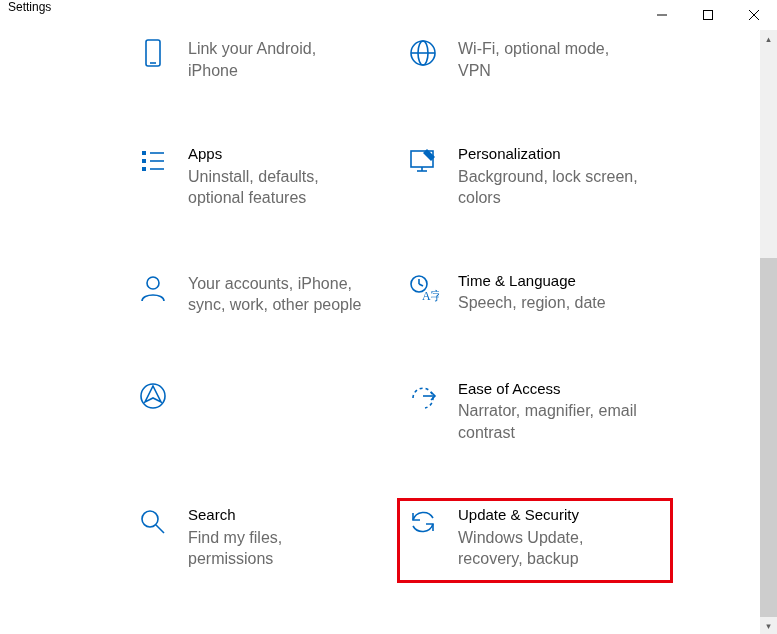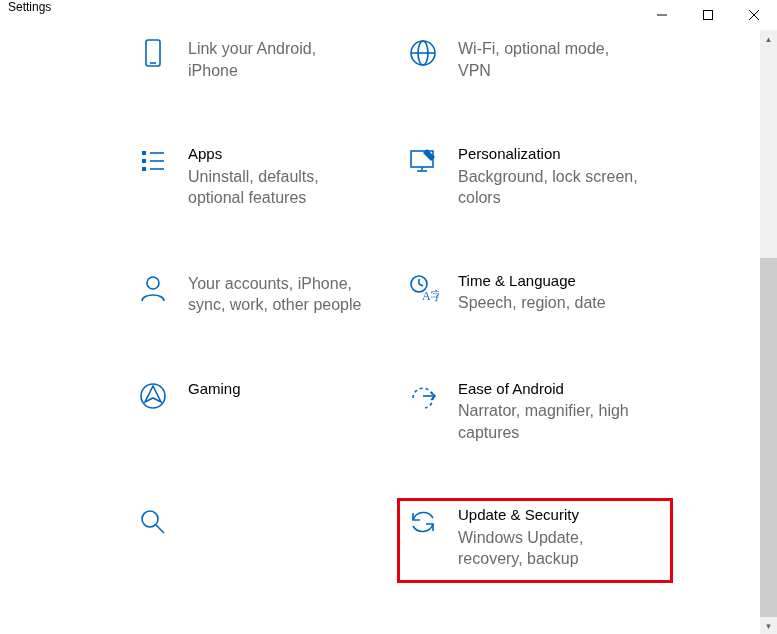--- a/index.html
+++ b/index.html
@@ -195,45 +195,48 @@
     </div>
 
     <div class="item">
       <span class="icon">
         <svg viewBox="0 0 32 32">
             <circle cx="16" cy="16" r="12" class="stroke"></circle>
             <path d="M16 6 L24 22 L16 18 L8 22 Z" class="stroke"></path>
           </svg>
       </span>
       <div class="text-col">
-        <div class="item-title">Gaming</div>
       </div>
     </div>
 
     <div class="item">
       <span class="icon">
         <svg viewBox="0 0 32 32">
             <path d="M6 18 A10 10 0 1 1 18 28" class="stroke" stroke-dasharray="3 3"></path>
             <line x1="16" y1="16" x2="28" y2="16" class="stroke"></line>
             <polyline points="24,12 28,16 24,20" class="stroke"></polyline>
           </svg>
       </span>
       <div class="text-col">
-        <div class="item-title">Ease of Android</div>
-        <div class="item-desc">Narrator, magnifier, high captures</div>
+        <div class="item-title">Ease of Access</div>
+        <div class="item-desc">Narrator, magnifier, email contrast</div>
       </div>
     </div>
 
     <div class="item">
       <span class="icon">
         <svg viewBox="0 0 32 32">
             <circle cx="13" cy="13" r="8" class="stroke"></circle>
             <line x1="19" y1="19" x2="27" y2="27" class="stroke"></line>
           </svg>
       </span>
+      <div class="text-col">
+        <div class="item-title">Search</div>
+        <div class="item-desc">Find my files, permissions</div>
+      </div>
     </div>
 
 
     <div class="item highlight">
       <span class="icon">
         <svg viewBox="0 0 32 32">
             <path d="M26 12 A11 11 0 0 0 6 14" class="stroke"></path>
             <polyline points="6,7 6,14 13,14" class="stroke"></polyline>
             <path d="M6 20 A11 11 0 0 0 26 18" class="stroke"></path>
             <polyline points="26,25 26,18 19,18" class="stroke"></polyline>

